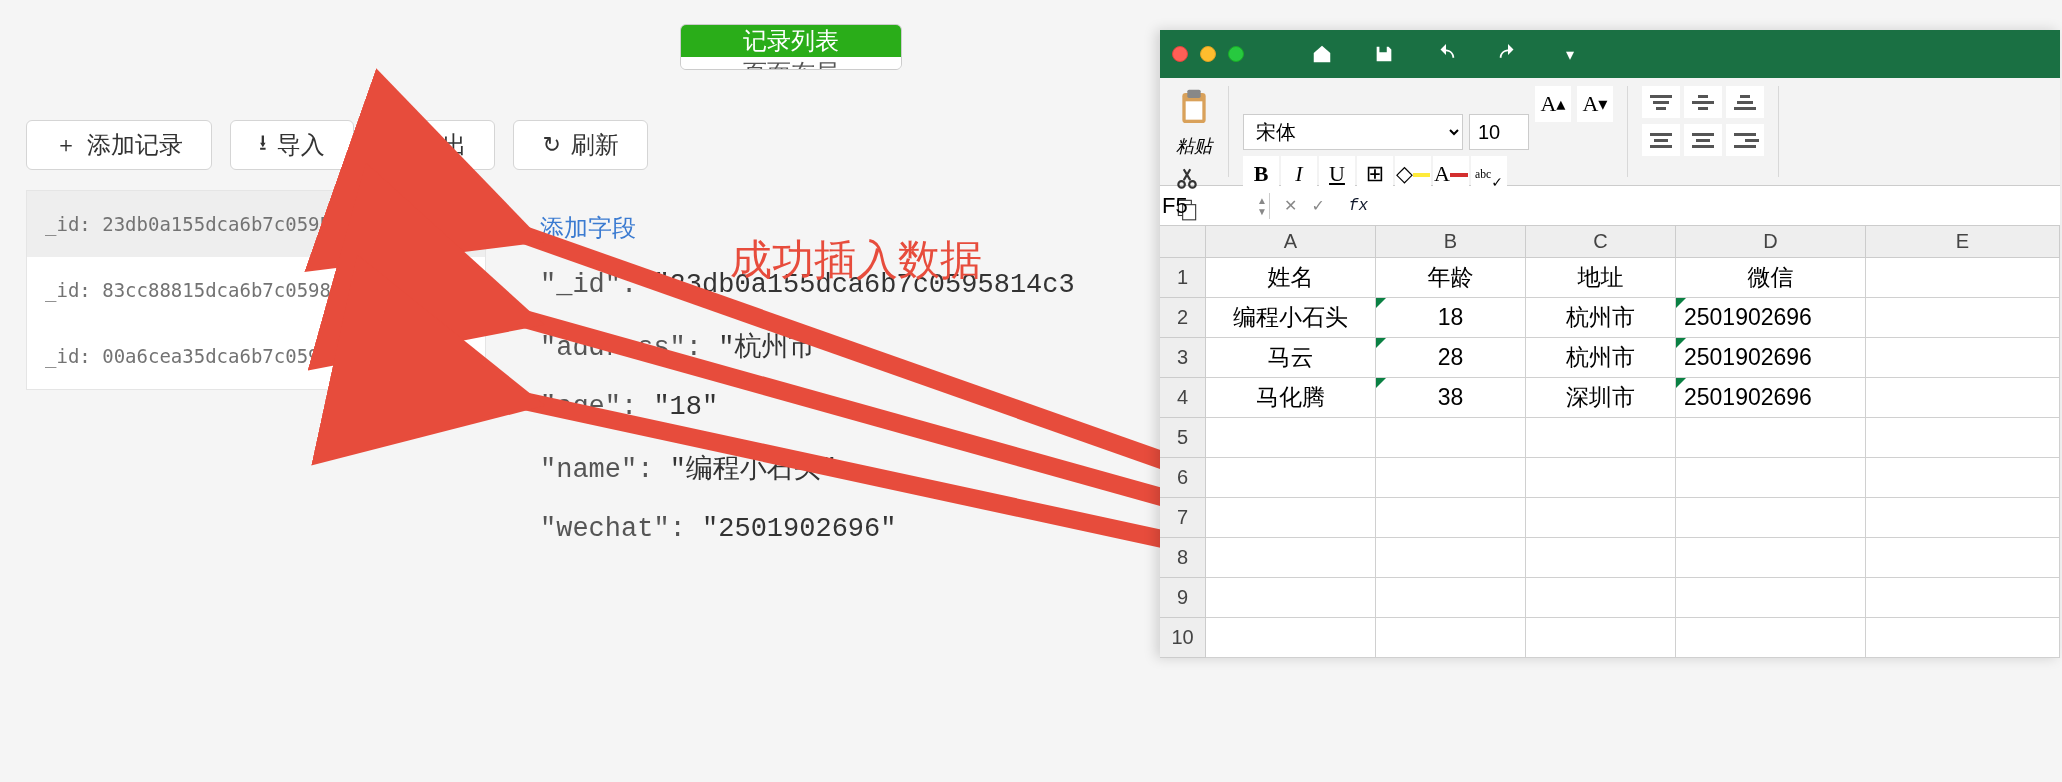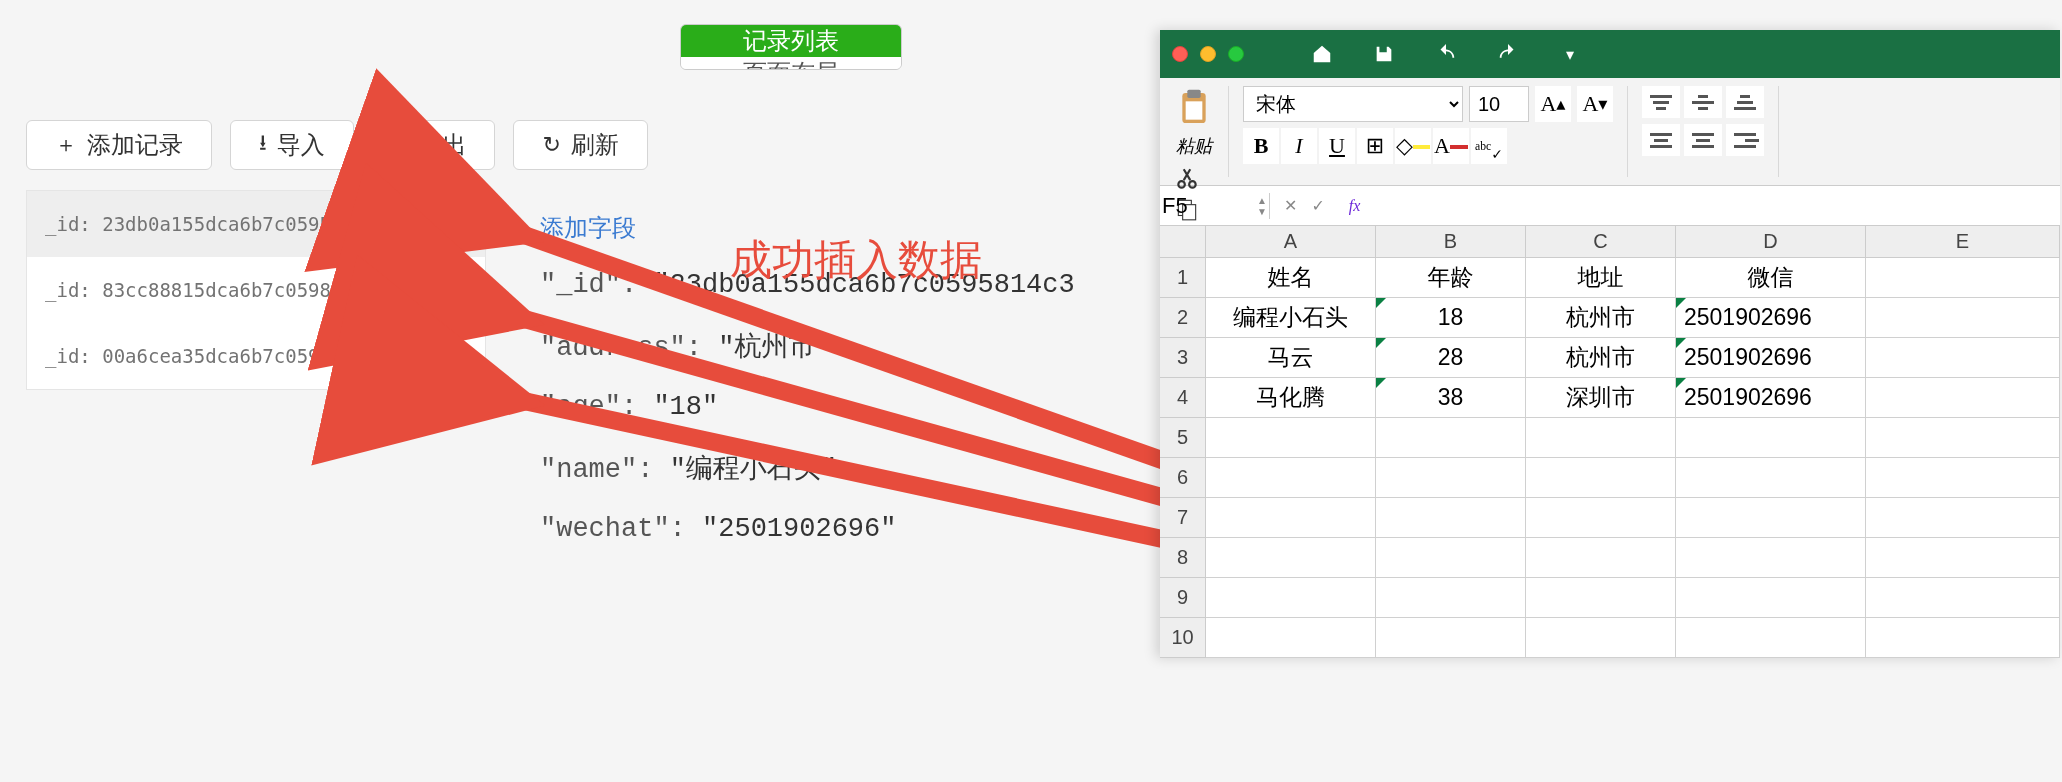--- a/index.html
+++ b/index.html
@@ -47,39 +47,39 @@
 .rtab { padding: 0 26px; display: flex; align-items: center; font-size: 26px; cursor: pointer; }
 .rtab.active { background: #fff; color: #1a7043; font-weight: 500; }
 
 .excel-ribbon { background: #f3f3f3; border-bottom: 1px solid #ccc; height: 108px; display: flex; padding: 8px 14px; gap: 14px; }
 .rib-group { display: flex; flex-direction: column; border-right: 1px solid #d8d8d8; padding-right: 14px; }
 .rib-paste { display: flex; gap: 8px; font-style: italic; }
 .paste-big { display: flex; flex-direction: column; align-items: center; gap: 4px; font-size: 18px; }
 .paste-icons { display: flex; flex-direction: column; gap: 4px; }
 .small-ico { width: 26px; height: 26px; }
 .font-sel { display: flex; gap: 6px; margin-bottom: 6px; }
-.font-sel select, .font-sel input { height: 36px; border: 1px solid #ccc; background: #fff; font-size: 20px; padding: 0 8px; }
+.font-sel select, .font-sel input { height: 36px; border: 1px solid #ccc; background: #fff; font-size: 20px; padding: 0 8px; margin-top: 28px; }
 .font-name { width: 220px; }
 .font-size { width: 60px; }
 .font-btns { display: flex; gap: 2px; align-items: center; }
 .fbtn { width: 36px; height: 36px; display: flex; align-items: center; justify-content: center; border: 1px solid transparent; background: #fff; font-size: 22px; font-family: Georgia, serif; cursor: pointer; }
 .fbtn.bold { font-weight: bold; }
 .fbtn.italic { font-style: italic; }
 .fbtn.under { text-decoration: underline; }
 .fbtn .bar { display: block; height: 4px; margin-top: 2px; }
 .align-btns { display: flex; gap: 4px; }
 .abtn { width: 38px; height: 32px; background: #fff; border: 1px solid transparent; display: flex; flex-direction: column; gap: 3px; justify-content: center; align-items: center; padding: 4px; }
 .abtn span { display: block; height: 3px; background: #555; }
 
 .namebox-row { display: flex; height: 40px; border-bottom: 1px solid #ccc; background: #fff; align-items: center; }
 .namebox { width: 110px; border-right: 1px solid #ccc; padding: 0 2px; font-size: 22px; display: flex; align-items: center; justify-content: space-between; }
 .namebox-spin { display: flex; flex-direction: column; font-size: 10px; color: #888; }
 .fx-btns { display: flex; gap: 14px; padding: 0 14px; color: #888; }
 .fx-btn { cursor: pointer; }
-.fx-label { font-style: italic; font-family: Liberation Serif, serif; padding: 0 10px; color: #6d28d9; }
+.fx-label { font-style: italic; font-family: Liberation Mono, monospace; padding: 0 10px; color: #0f172a; }
 
 .sheet { display: flex; flex-direction: column; }
 .col-headers { display: flex; height: 32px; }
 .corner { width: 46px; background: #eee; border-right: 1px solid #ccc; border-bottom: 1px solid #ccc; }
 .col-h { background: #eee; border-right: 1px solid #ccc; border-bottom: 1px solid #ccc; display: flex; align-items: center; justify-content: center; font-size: 20px; color: #444; }
 .col-A { width: 170px; } .col-B { width: 150px; } .col-C { width: 150px; } .col-D { width: 190px; } .col-E { width: 194px; }
 .row { display: flex; height: 40px; }
 .row-h { width: 46px; background: #eee; border-right: 1px solid #ccc; border-bottom: 1px solid #ccc; display: flex; align-items: center; justify-content: center; font-size: 20px; color: #444; }
 .cell { border-right: 1px solid #d0d0d0; border-bottom: 1px solid #d0d0d0; display: flex; align-items: center; padding: 0 8px; font-size: 23px; position: relative; }
 .cell.center { justify-content: center; }

